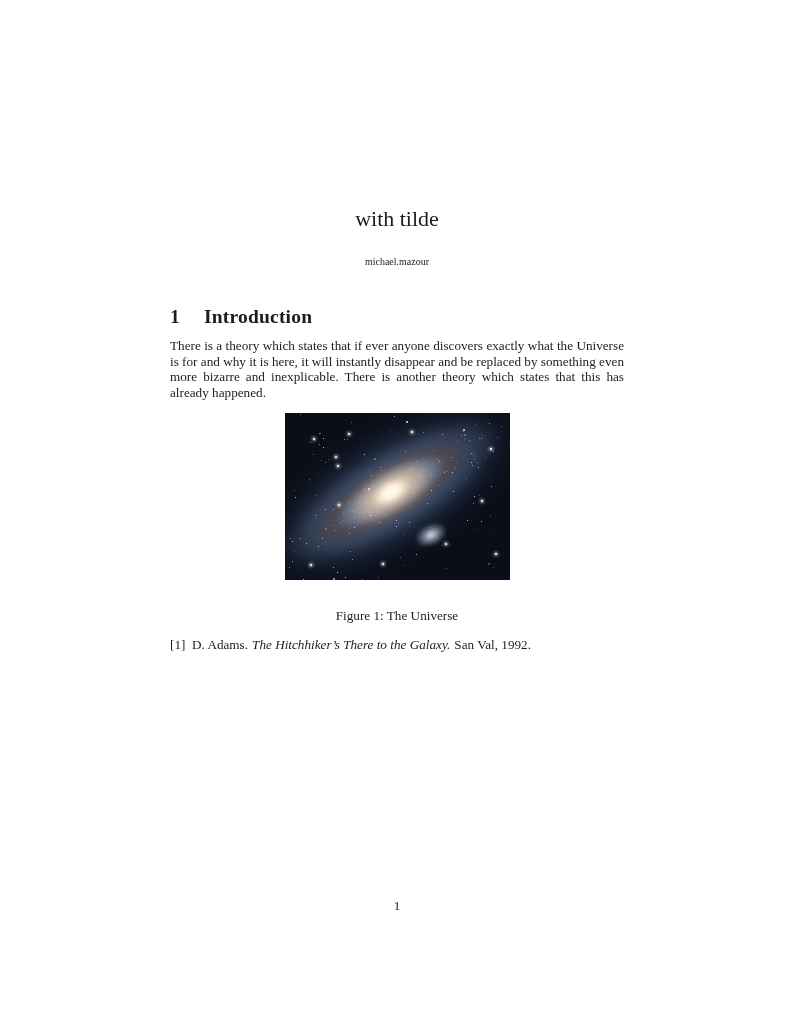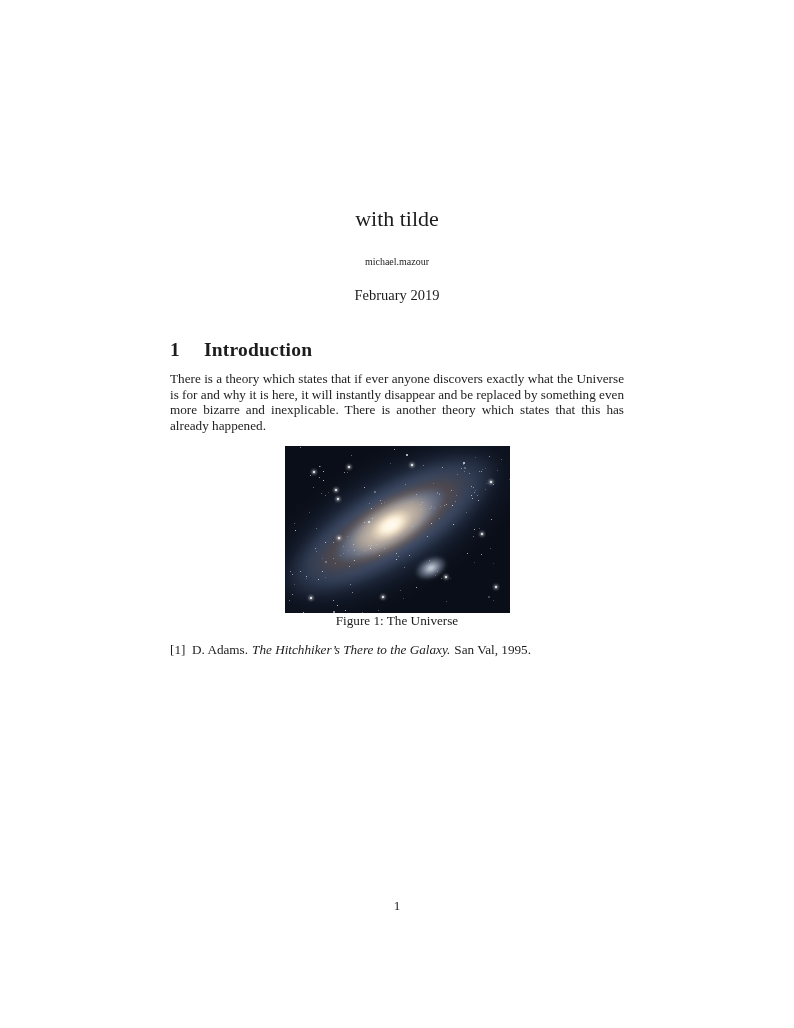--- a/index.html
+++ b/index.html
@@ -86,21 +86,21 @@
     background: radial-gradient(closest-side, #fffef8, rgba(255,244,222,0.95) 40%, rgba(240,220,190,0.40) 75%, rgba(240,220,190,0) 100%);
     transform: rotate(-31deg); filter: blur(1px);
   }
   .g-companion {
     left: 129px; top: 111px; width: 34px; height: 22px;
     background: radial-gradient(closest-side, rgba(235,240,250,0.95), rgba(170,185,210,0.50) 55%, rgba(170,185,210,0) 100%);
     transform: rotate(-25deg); filter: blur(1.5px);
   }
 
   .caption {
-    margin-top: 0;
+    margin-top: 28px;
     font-size: 13.2px;
     line-height: 16px;
     text-align: center;
   }
 
   .ref-entry { display: flex; margin-top: 13px; font-size: 13.2px; line-height: 16px; }
   .ref-marker { flex: 0 0 22px; }
   .ref-body span { margin-right: 4px; }
   .ref-title { font-style: italic; }
 
@@ -112,21 +112,20 @@
   }
 </style>
 </head>
 <body>
 
 <div class="page">
   <div class="content">
 
     <div class="title">with tilde</div>
     <div class="author">michael.mazour</div>
-    <div class="date">February 2019</div>
 
     <div class="sec-heading h-sec1">
       <span class="sec-num">1</span><span>Introduction</span>
     </div>
     <div class="body-text para">There is a theory which states that if ever anyone discovers exactly what the Universe is for and why it is here, it will instantly disappear and be replaced by something even more bizarre and inexplicable. There is another theory which states that this has already happened.</div>
 
     <div class="figure-box">
       <div class="layer g-halo"></div>
       <div class="layer g-disc"></div>
       <div class="layer g-dustring"></div>
@@ -312,20 +311,20 @@
         <i style="position: absolute; border-radius: 50%; left: 97px; top: 150px; width: 2px; height: 2px; background: rgb(255, 255, 255); box-shadow: rgba(255, 255, 255, 0.75) 0px 0px 3px 1px;"></i>
         <i style="position: absolute; border-radius: 50%; left: 210px; top: 140px; width: 2px; height: 2px; background: rgb(255, 255, 255); box-shadow: rgba(255, 255, 255, 0.75) 0px 0px 3px 1px;"></i>
       </div>
     <div class="caption">Figure 1: The Universe</div>
 
 
 
     <div class="ref-entry">
       <span class="ref-marker">[1]</span>
       <span class="ref-body">
-        <span>D. Adams.</span><span class="ref-title">The Hitchhiker’s There to the Galaxy.</span><span>San Val, 1995.</span>
+        <span>D. Adams.</span><span class="ref-title">The Hitchhiker’s There to the Galaxy.</span><span>San Val, 1992.</span>
       </span>
     </div>
 
   </div>
 
   <div class="page-number">1</div>
 </div>
 
 </body></html>

